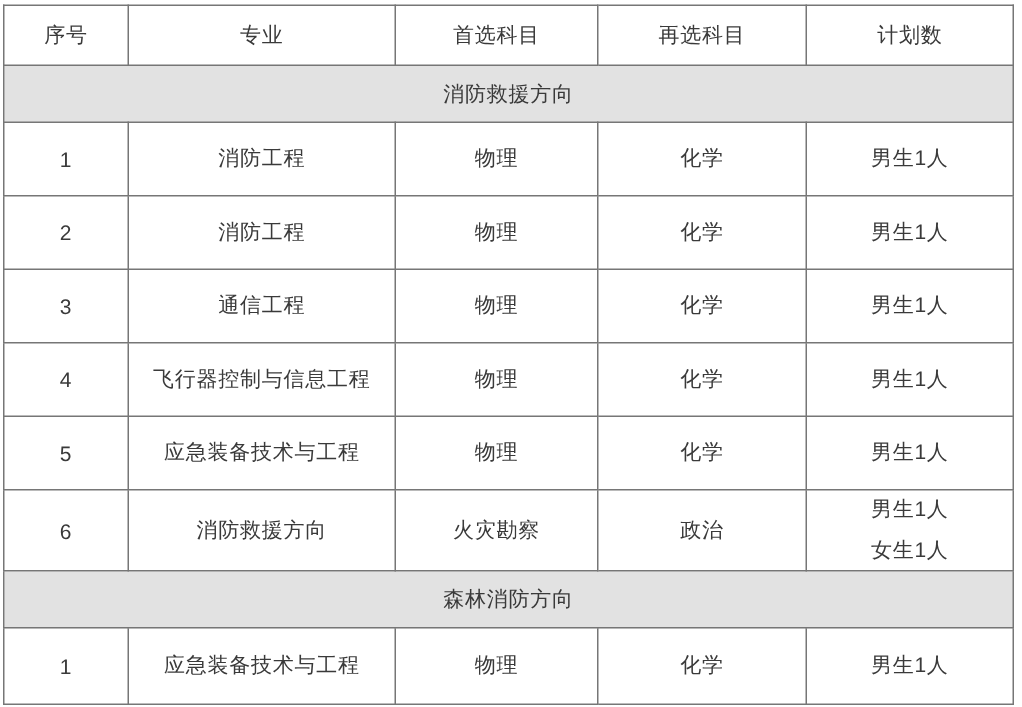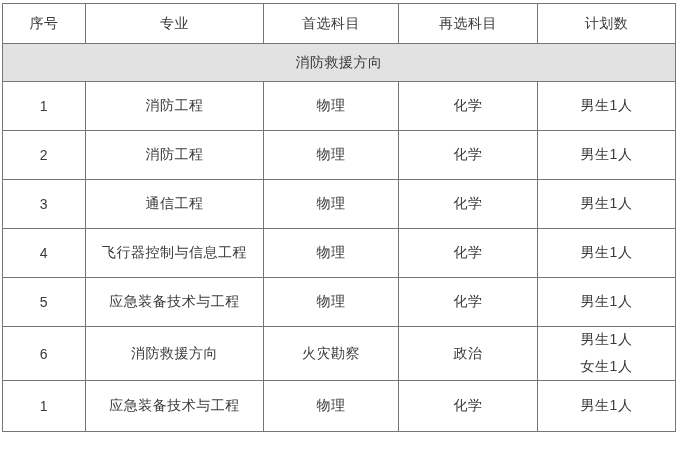--- a/index.html
+++ b/index.html
@@ -122,20 +122,23 @@
         <td>火灾勘察</td>
         <td>政治</td>
         <td>
           <div class="plan-multiline">
             <span>男生1人</span>
             <span>女生1人</span>
           </div>
         </td>
       </tr>
 
+      <tr class="section-row">
+        <td colspan="5">森林消防方向</td>
+      </tr>
 
       <tr class="data-row-last">
         <td>1</td>
         <td class="major-cell">应急装备技术与工程</td>
         <td>物理</td>
         <td>化学</td>
         <td>男生1人</td>
       </tr>
     </tbody>
   </table>

